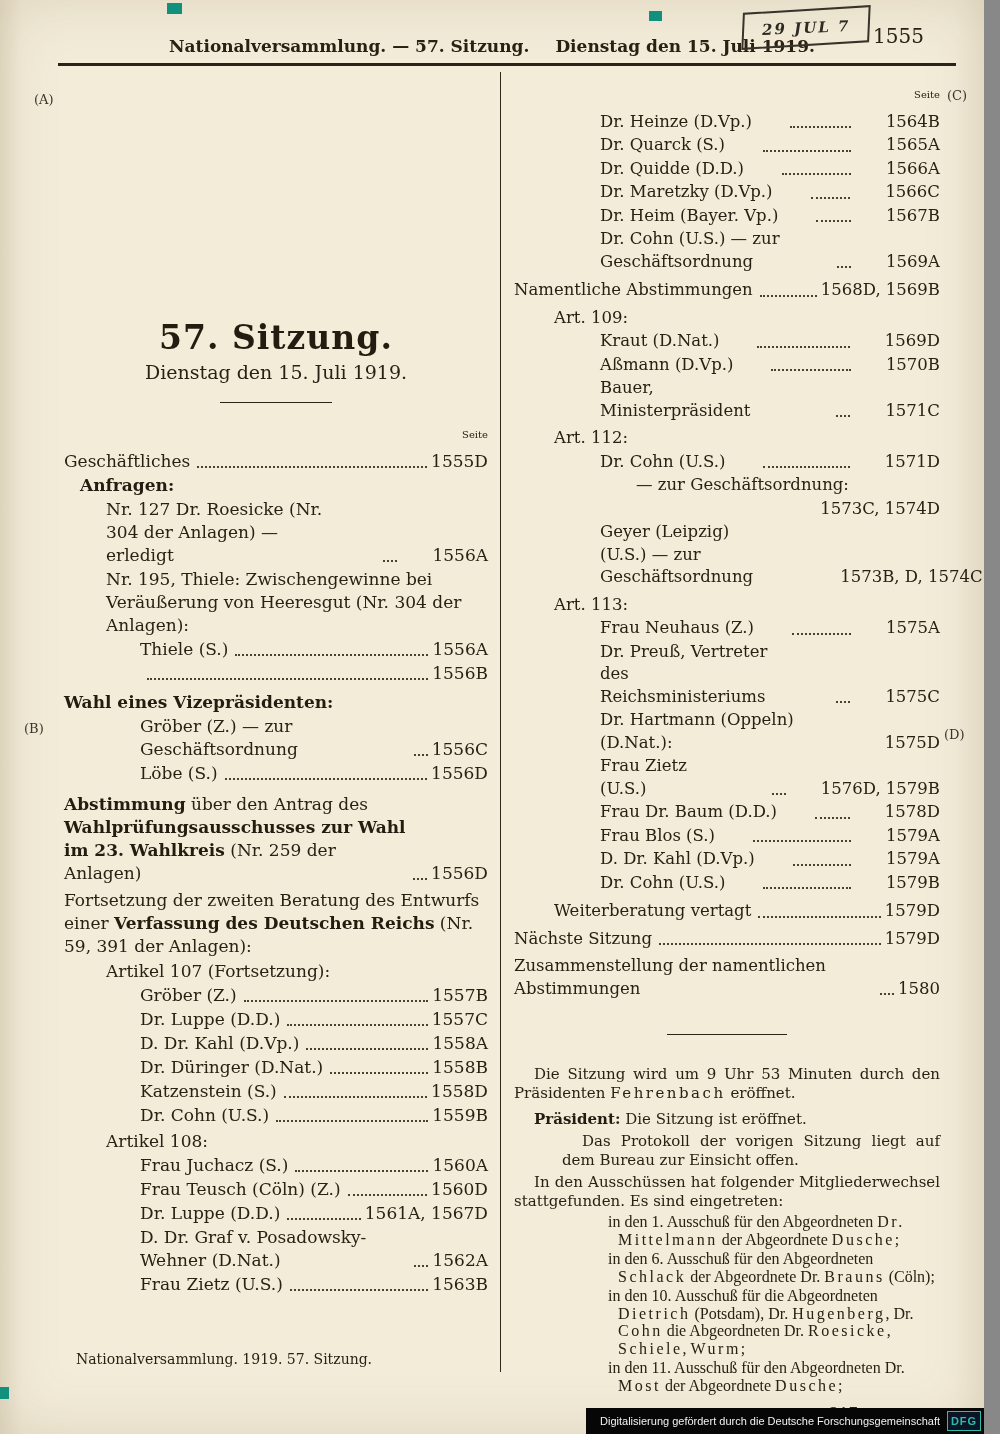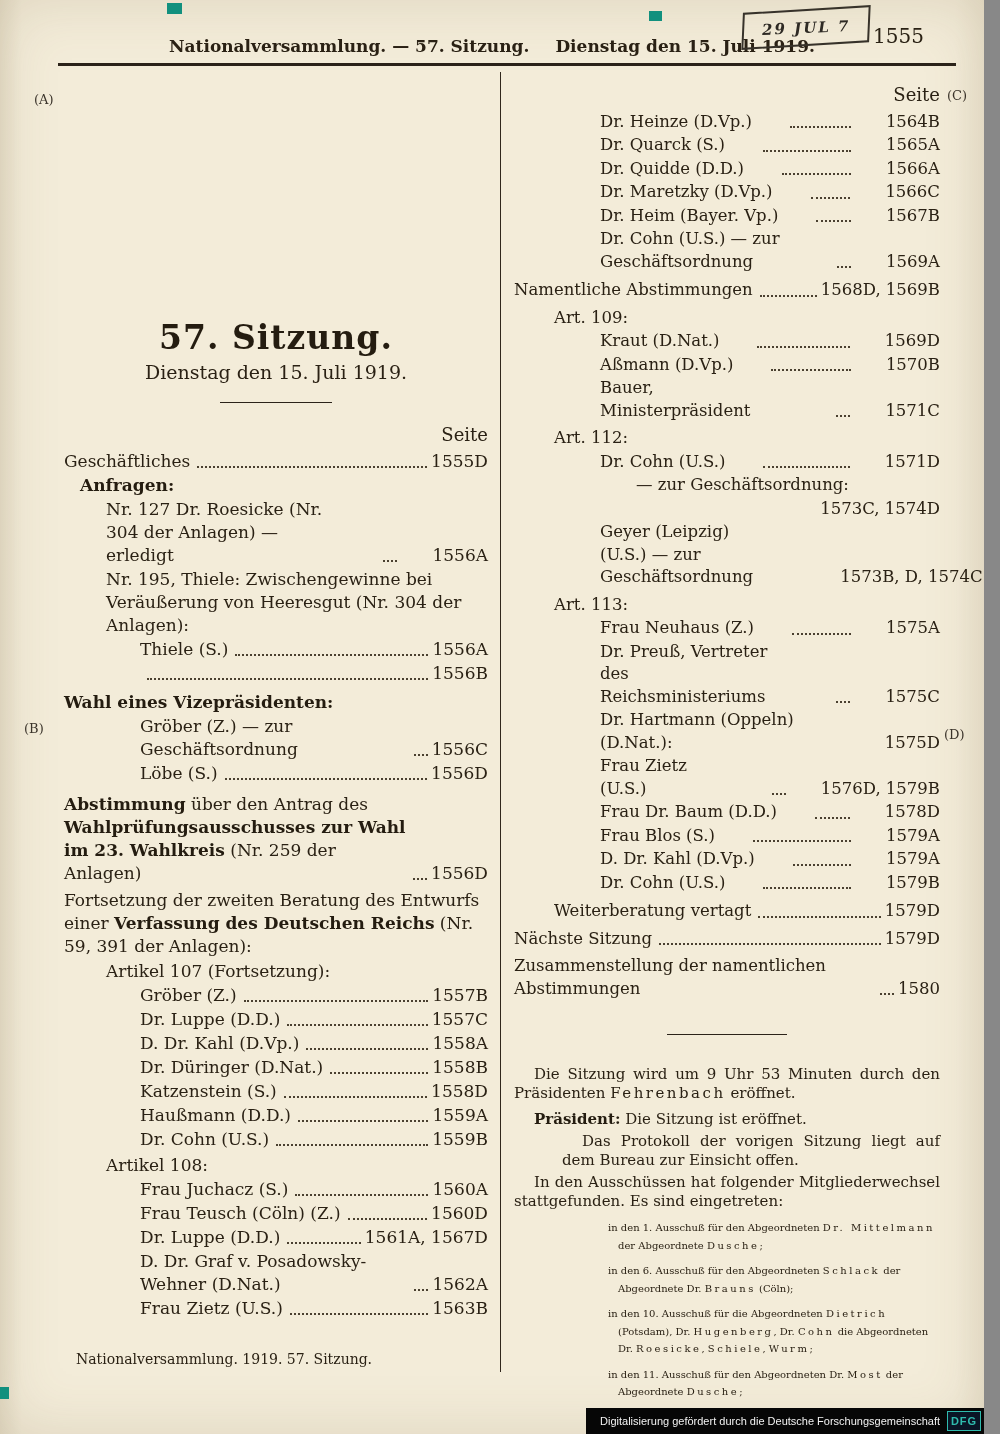--- a/index.html
+++ b/index.html
@@ -23,39 +23,39 @@
   
   .mletter { position:absolute; font-size:13px; color:#3a332a; }
   #m-a { left:34px; top:92px; } #m-b { left:24px; top:721px; }
   #m-c { left:947px; top:88px; } #m-d { left:944px; top:727px; }
   
   .col-left  { position:absolute; left:64px;  top:88px; width:424px; font-size:17px;   line-height:23px; }
   .col-right { position:absolute; left:514px; top:84px; width:426px; font-size:16.5px; line-height:22.5px; }
   .session-title { text-align:center; font-size:33px; font-weight:bold; letter-spacing:1px; margin-top:238px; color:#241c10; }
   .session-date  { text-align:center; font-size:19px; margin-top:12px; }
   .title-rule { width:112px; margin:18px auto 0; border-top:1.5px solid #2b231a; }
-  .seite { text-align:right; font-size:18px; margin-top:20px; }
+  .seite { text-align:right; font-size:10px; margin-top:20px; }
   .col-right .seite { margin-top:0; }
   
   .entries { margin-top:4px; }
   .entry { display:flex; align-items:flex-end; margin-top:1px; }
   .etext { flex:0 1 auto; }
   .leader { flex:1 0 14px; border-bottom:2.2px dotted #4a4030; margin:0 4px 5px 7px; }
   .leader.blank { border-bottom:none; }
   .epage { flex:0 0 auto; white-space:nowrap; }
   .lvl1 { padding-left:16px; } .lvl2 { padding-left:42px;gap:31px; } .lvl3 { padding-left:76px; }
   .col-right .lvl1 { padding-left:40px; } .col-right .lvl2 { padding-left:86px; } .col-right .lvl3 { padding-left:122px; }
   .b { font-weight:bold; color:#241c10; }
   .sp { letter-spacing:2.5px; }
   
   .body-rule { width:120px; margin:34px auto 0; border-top:1.5px solid #2b231a; }
   .body { margin-top:30px; font-size:15px; line-height:19px; }
   .body p { text-indent:20px; text-align:justify; margin-top:2px; }
   .committee-list { margin-top:2px; }
-  .committee { padding-left:104px; text-indent:-10px; font-size:10px; line-height:17.5px; margin-top:8px; }
+  .committee { padding-left:104px; text-indent:-10px; font-size:16px; line-height:17.5px; margin-top:2px;font-family:Liberation Serif, serif; }
   .sheet-number { text-align:right; padding-right:82px; font-size:15px; margin-top:8px; }
   
   .imprint { position:absolute; left:76px; top:1351px; font-size:14px; }
   .footer-bar { position:absolute; left:586px; right:0; bottom:0; height:26px; background:#060606;
     display:flex; align-items:center; justify-content:flex-end; gap:7px; padding-right:3px;
     font-family:"Liberation Sans", sans-serif; }
   .credit { color:#f2f2f2; font-size:11px; }
   .dfg-badge { display:inline-flex; align-items:center; justify-content:center; width:34px; height:20px;
     background:#0a1526; border:1px solid #2fbbae; color:#2fbbae; font-weight:bold; font-size:11px; letter-spacing:1px; }
   .regmark { position:absolute; background:#11907e; }
@@ -153,25 +153,20 @@
         </div>
         <div class="entry lvl3">
           <span class="etext"><span>Dr. Düringer (D.Nat.)</span></span>
           <span class="leader"></span>
           <span class="epage">1558B</span>
         </div>
         <div class="entry lvl3">
           <span class="etext"><span>Katzenstein (S.)</span></span>
           <span class="leader"></span>
           <span class="epage">1558D</span>
-        </div>
-        <div class="entry lvl3">
-          <span class="etext"><span>Haußmann (D.D.)</span></span>
-          <span class="leader"></span>
-          <span class="epage">1559A</span>
         </div>
         <div class="entry lvl3">
           <span class="etext"><span>Dr. Cohn (U.S.)</span></span>
           <span class="leader"></span>
           <span class="epage">1559B</span>
         </div>
         <div class="entry lvl2" style="margin-top: 3px;">
           <span class="etext"><span>Artikel 108:</span></span>
         </div>
         <div class="entry lvl3">

